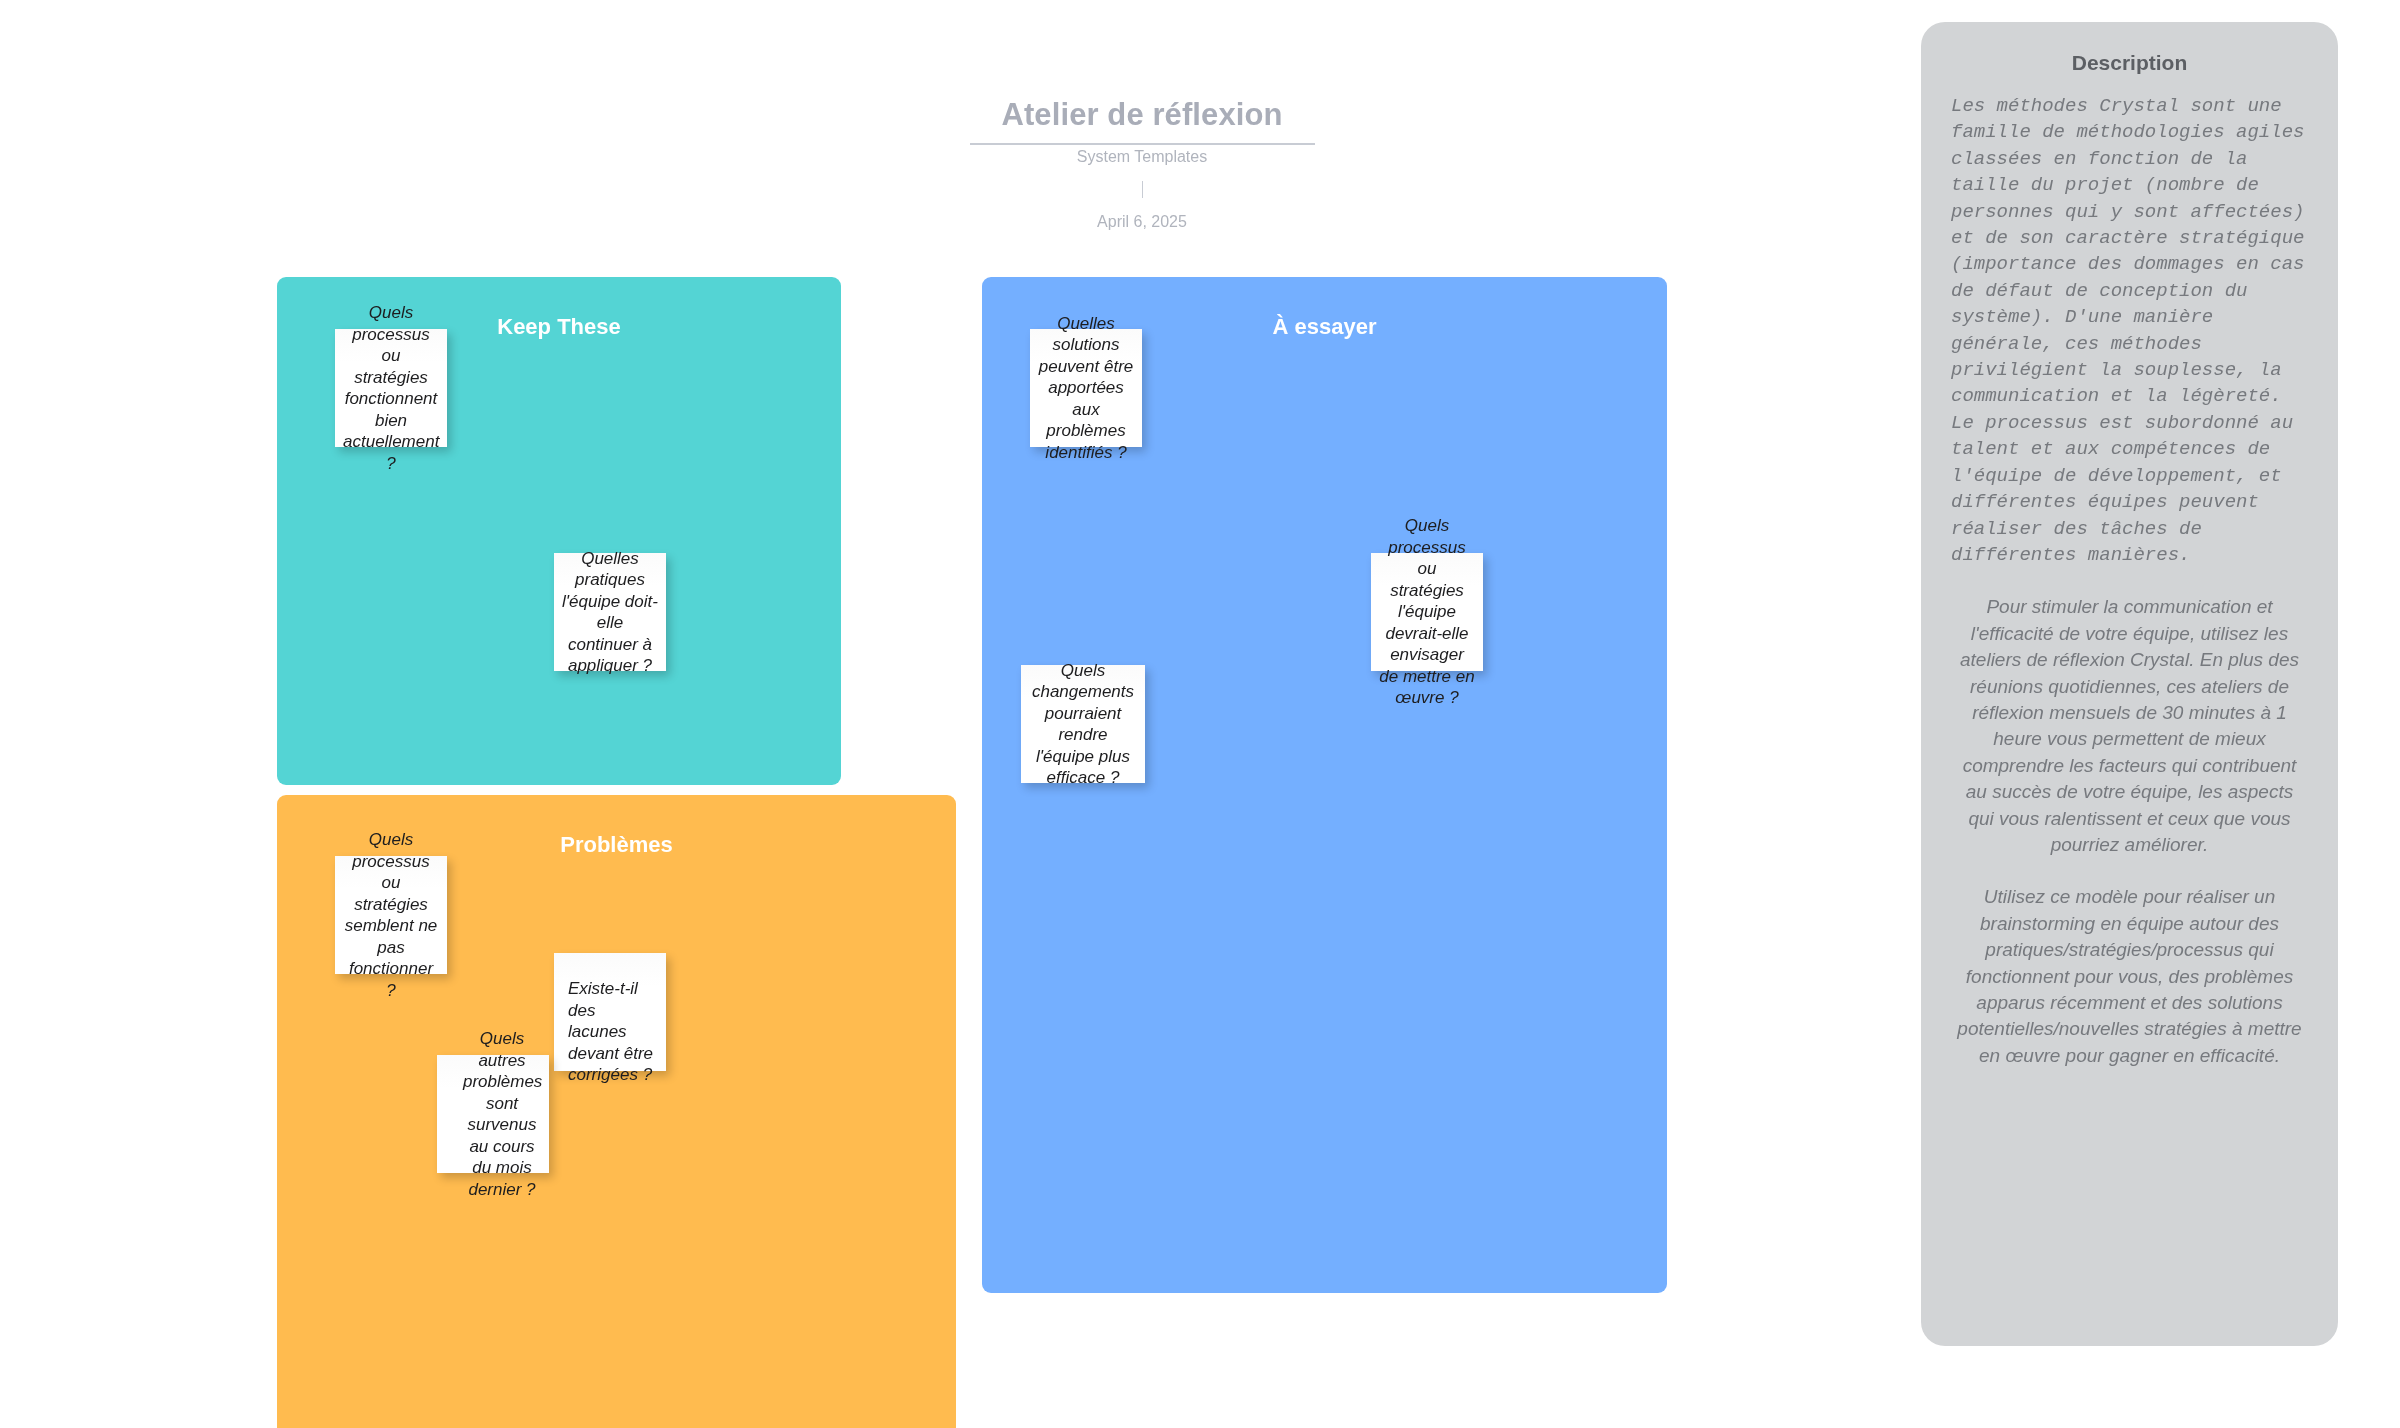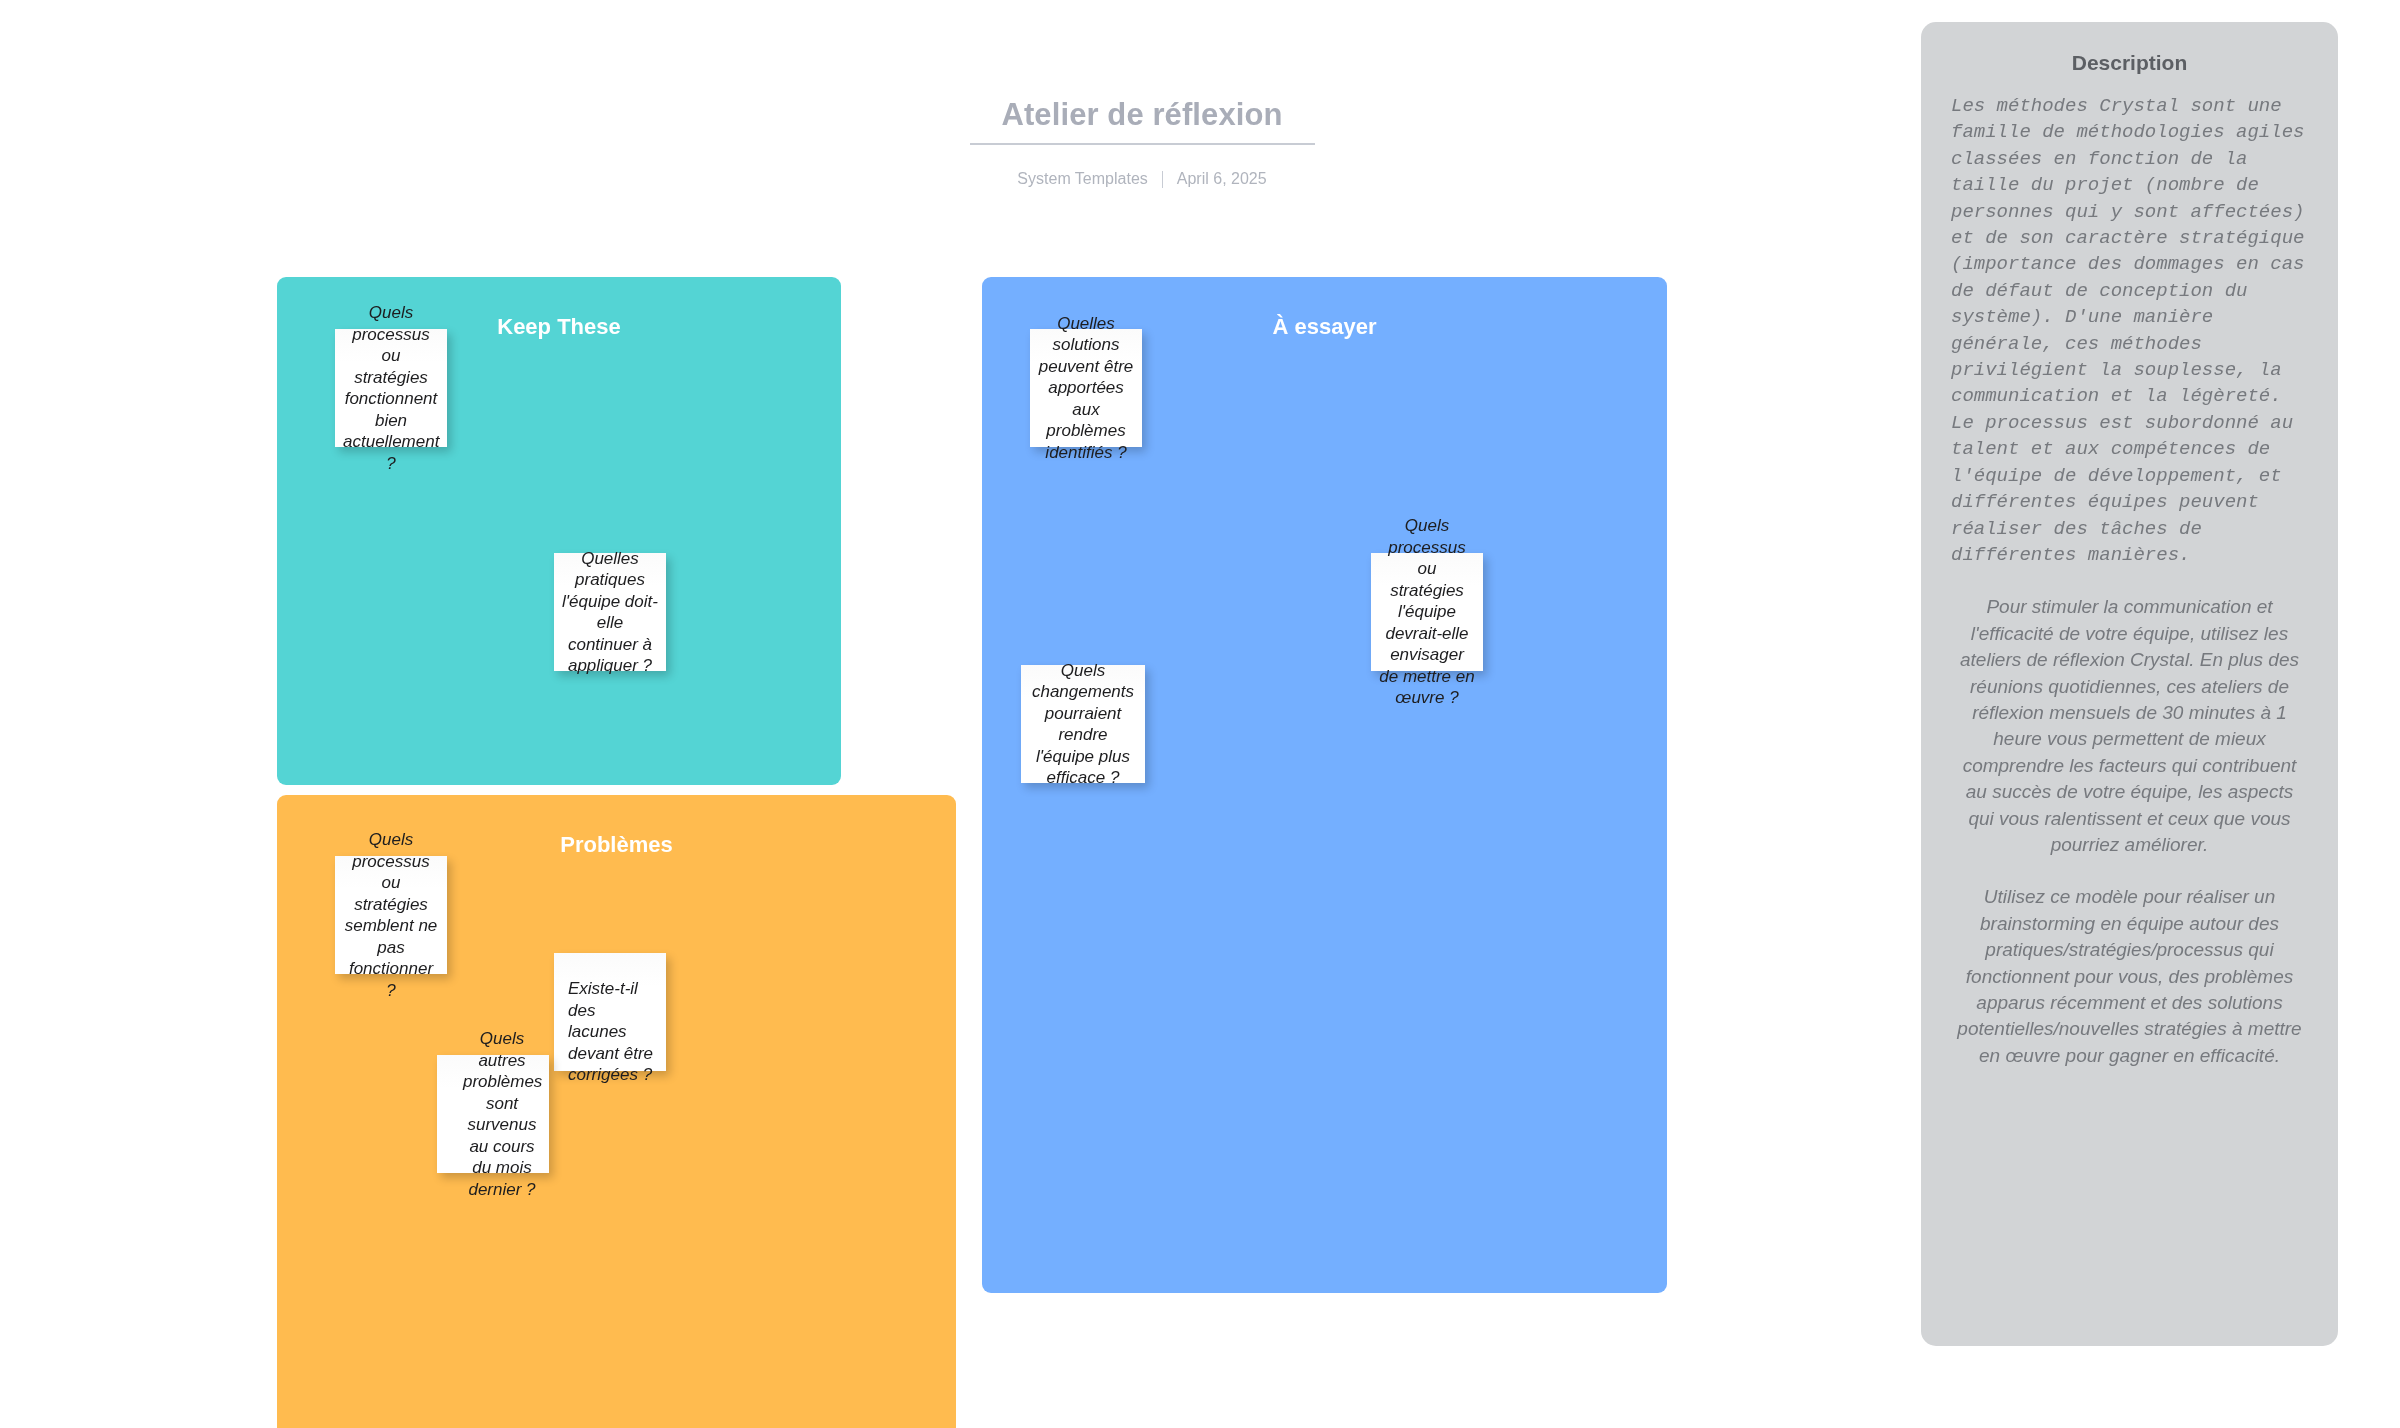--- a/index.html
+++ b/index.html
@@ -32,28 +32,29 @@
     letter-spacing: 0.1px;
     line-height: 38px;
   }
   .header-rule {
     width: 345px;
     height: 2px;
     background: #c8ccd4;
     margin: 9px auto 0 auto;
   }
   .header-meta {
-    margin-top: 24px;
+    margin-top: 2px;
     font-size: 16px;
     color: #b0b4bd;
     line-height: 20px;
     display: flex;
     justify-content: center;
     align-items: center;
     gap: 14px;
+    flex-direction: column;
   }
   .header-sep {
     display: inline-block;
     width: 1px;
     height: 17px;
     background: #c8ccd4;
   }
 
   
   .board {
@@ -128,21 +129,21 @@
   }
 
   
   .desc-panel {
     position: absolute;
     left: 1921px;
     top: 22px;
     width: 417px;
     height: 1324px;
     background: #d2d4d6;
-    border-radius: 15px;
+    border-radius: 24px;
     padding: 28px 30px 20px 30px;
   }
   .desc-title {
     text-align: center;
     font-size: 21px;
     font-weight: bold;
     color: #5c5f64;
     line-height: 26px;
     margin-bottom: 17px;
   }

